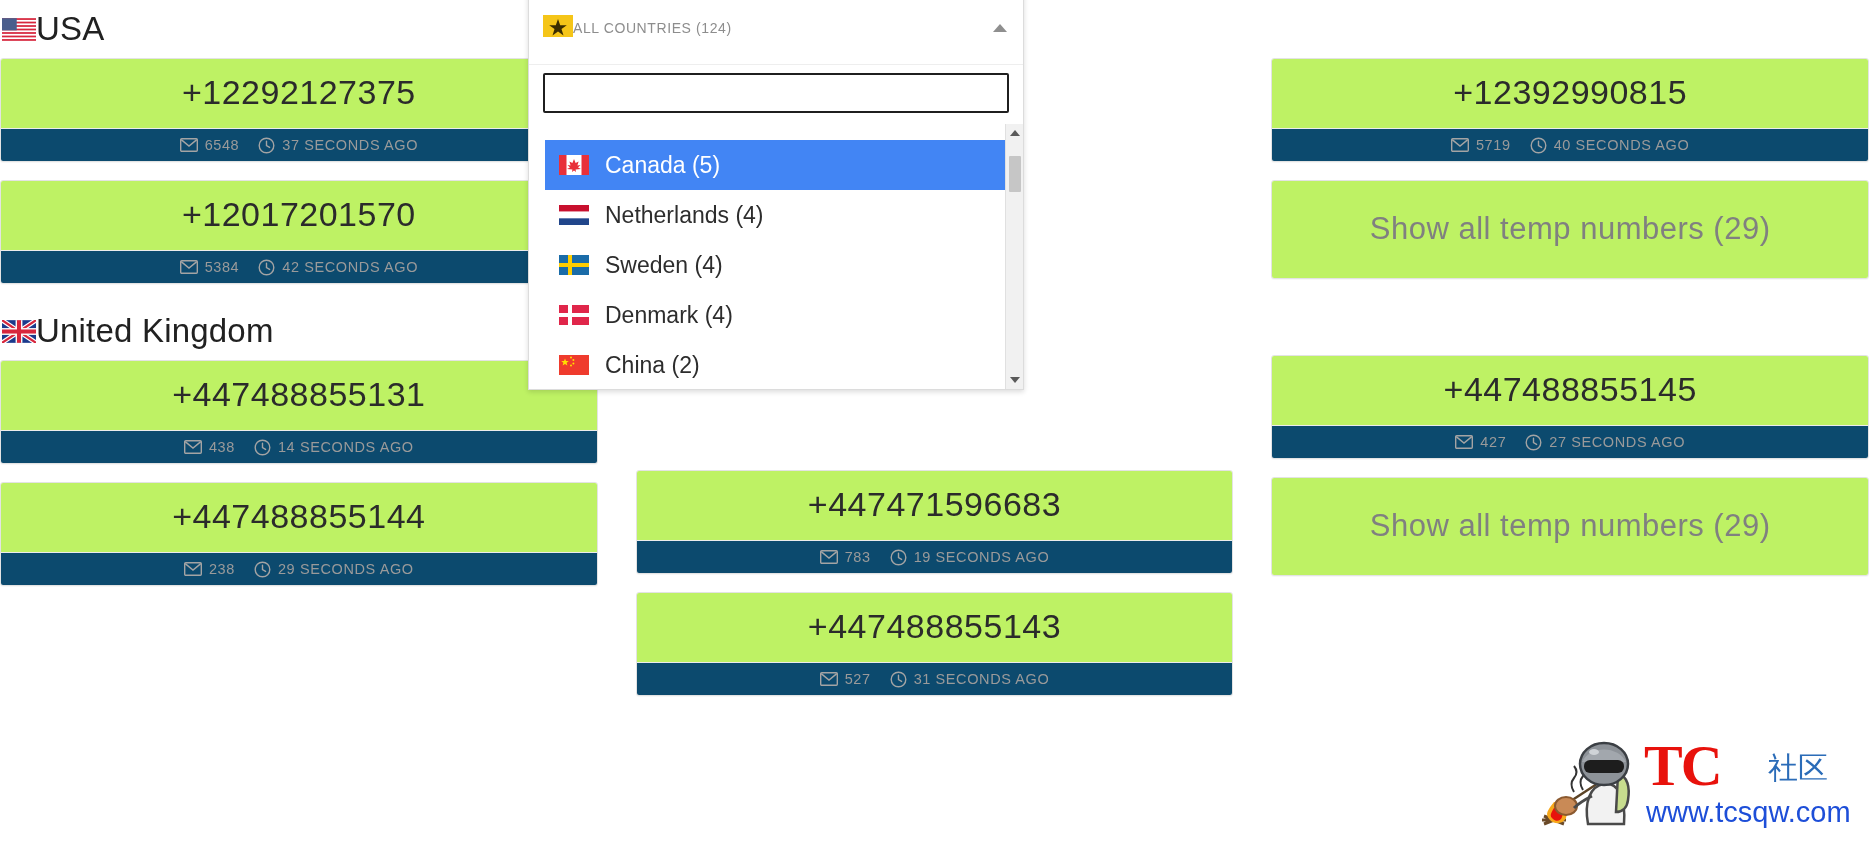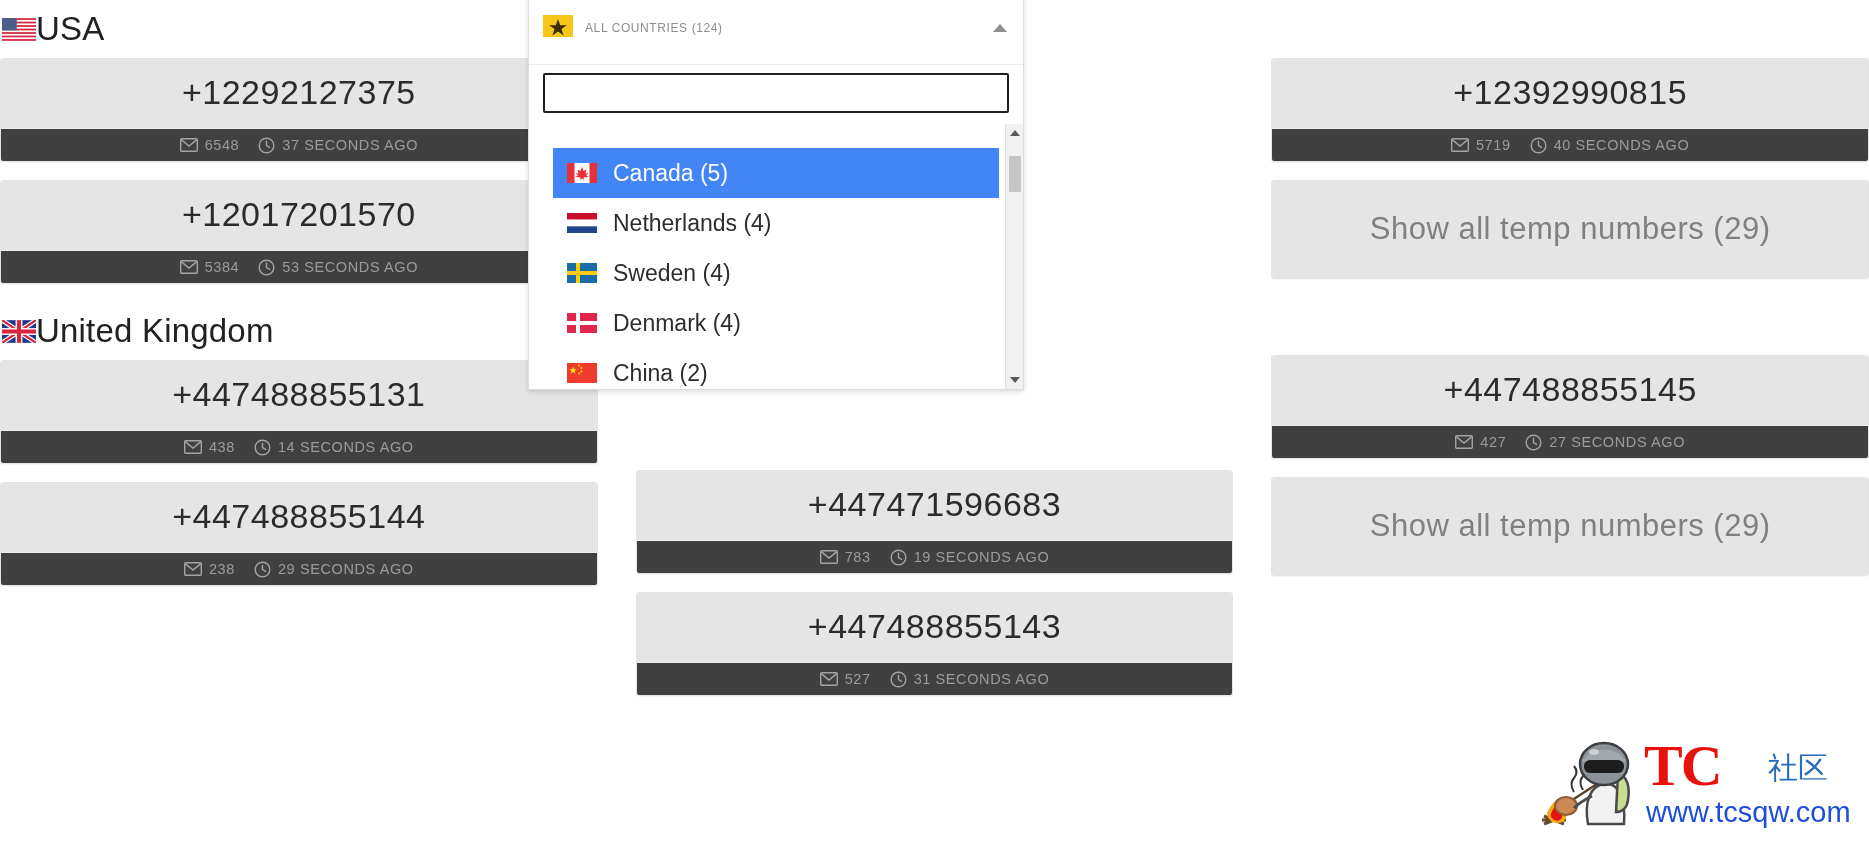--- a/index.html
+++ b/index.html
@@ -55,26 +55,26 @@
     overflow: hidden;
     box-shadow: 0 1px 1px rgba(0,0,0,.035);
   }
   .card-num {
     text-align: center;
     font-size: 34px;
     color: #2b2b2b;
     letter-spacing: .5px;
     padding: 14px 8px 16px;
     font-weight: 400;
-    background: #e5e5e5;
+    background: #bef264;
     white-space: nowrap;
   }
   .card-meta {
     border-top: 1px solid #ececec;
-    background: #404040;
+    background: #0c4a6e;
     display: flex;
     align-items: center;
     justify-content: center;
     gap: 19px;
     height: 33px;
     font-size: 14.5px;
     color: #9a9a9a;
     letter-spacing: .6px;
   }
   .meta-item { display: flex; align-items: center; gap: 7px; white-space: nowrap; }
@@ -102,24 +102,24 @@
     display: flex;
     align-items: center;
     height: 73px;
     padding: 0 16px 0 14px;
     border-bottom: 1px solid #eeeeee;
     cursor: pointer;
     background: #fff;
   }
   .dd-header-label {
     flex: 1;
-    font-size: 12px;
+    font-size: 14px;
     color: #8d8d8d;
     letter-spacing: .6px;
-    margin-left: 12px;
+    margin-left: 0;
     white-space: nowrap;
   }
   .caret-up {
     width: 0; height: 0;
     border-left: 7px solid transparent;
     border-right: 7px solid transparent;
     border-bottom: 8px solid #8f8f8f;
   }
   .dd-search-wrap { padding: 8px 14px 10px; background: #fff; }
   .dd-search {
@@ -132,21 +132,21 @@
     padding: 0 8px;
     font-family: "Liberation Sans", sans-serif;
     background: #fff;
   }
   .dd-listwrap {
     position: relative;
     height: 266px;
     overflow: hidden;
     border-top: 1px solid #fff;
   }
-  .dd-list { list-style: none; margin: 8px; padding: 16px; }
+  .dd-list { list-style: none; margin: 0; padding: 16px; }
   .dd-item {
     display: flex;
     align-items: center;
     gap: 16px;
     height: 50px;
     padding: 0 14px;
     font-size: 23px;
     color: #2d2d2d;
     cursor: pointer;
     white-space: nowrap;
@@ -280,21 +280,21 @@
                 <rect x="0.7" y="0.7" width="16.6" height="12.6" rx="1" fill="none" stroke="#a4a4a4" stroke-width="1.4"></rect>
                 <path d="M1.2 1.6 L9 8 L16.8 1.6" fill="none" stroke="#a4a4a4" stroke-width="1.4"></path>
               </svg>
               <span>5384</span>
             </span>
             <span class="meta-item">
               <svg width="17" height="17" viewBox="0 0 17 17">
                 <circle cx="8.5" cy="8.5" r="7.3" fill="none" stroke="#a4a4a4" stroke-width="1.4"></circle>
                 <path d="M8.5 4.2 L8.5 8.7 L11.6 10.4" fill="none" stroke="#a4a4a4" stroke-width="1.4" stroke-linecap="round"></path>
               </svg>
-              <span>53 SECONDS AGO</span>
+              <span>42 SECONDS AGO</span>
             </span>
           </div>
         </div>
         <div class="country-head">
           <span class="flag"><svg class="fl" width="34" height="23" viewBox="0 0 30 20">
               <rect width="30" height="20" fill="#1b3a8c"></rect>
               <path d="M0,0 L30,20 M30,0 L0,20" stroke="#fff" stroke-width="4"></path>
               <path d="M0,0 L30,20 M30,0 L0,20" stroke="#d7263d" stroke-width="2"></path>
               <rect x="12" width="6" height="20" fill="#fff"></rect>
               <rect y="7" width="30" height="6" fill="#fff"></rect>

